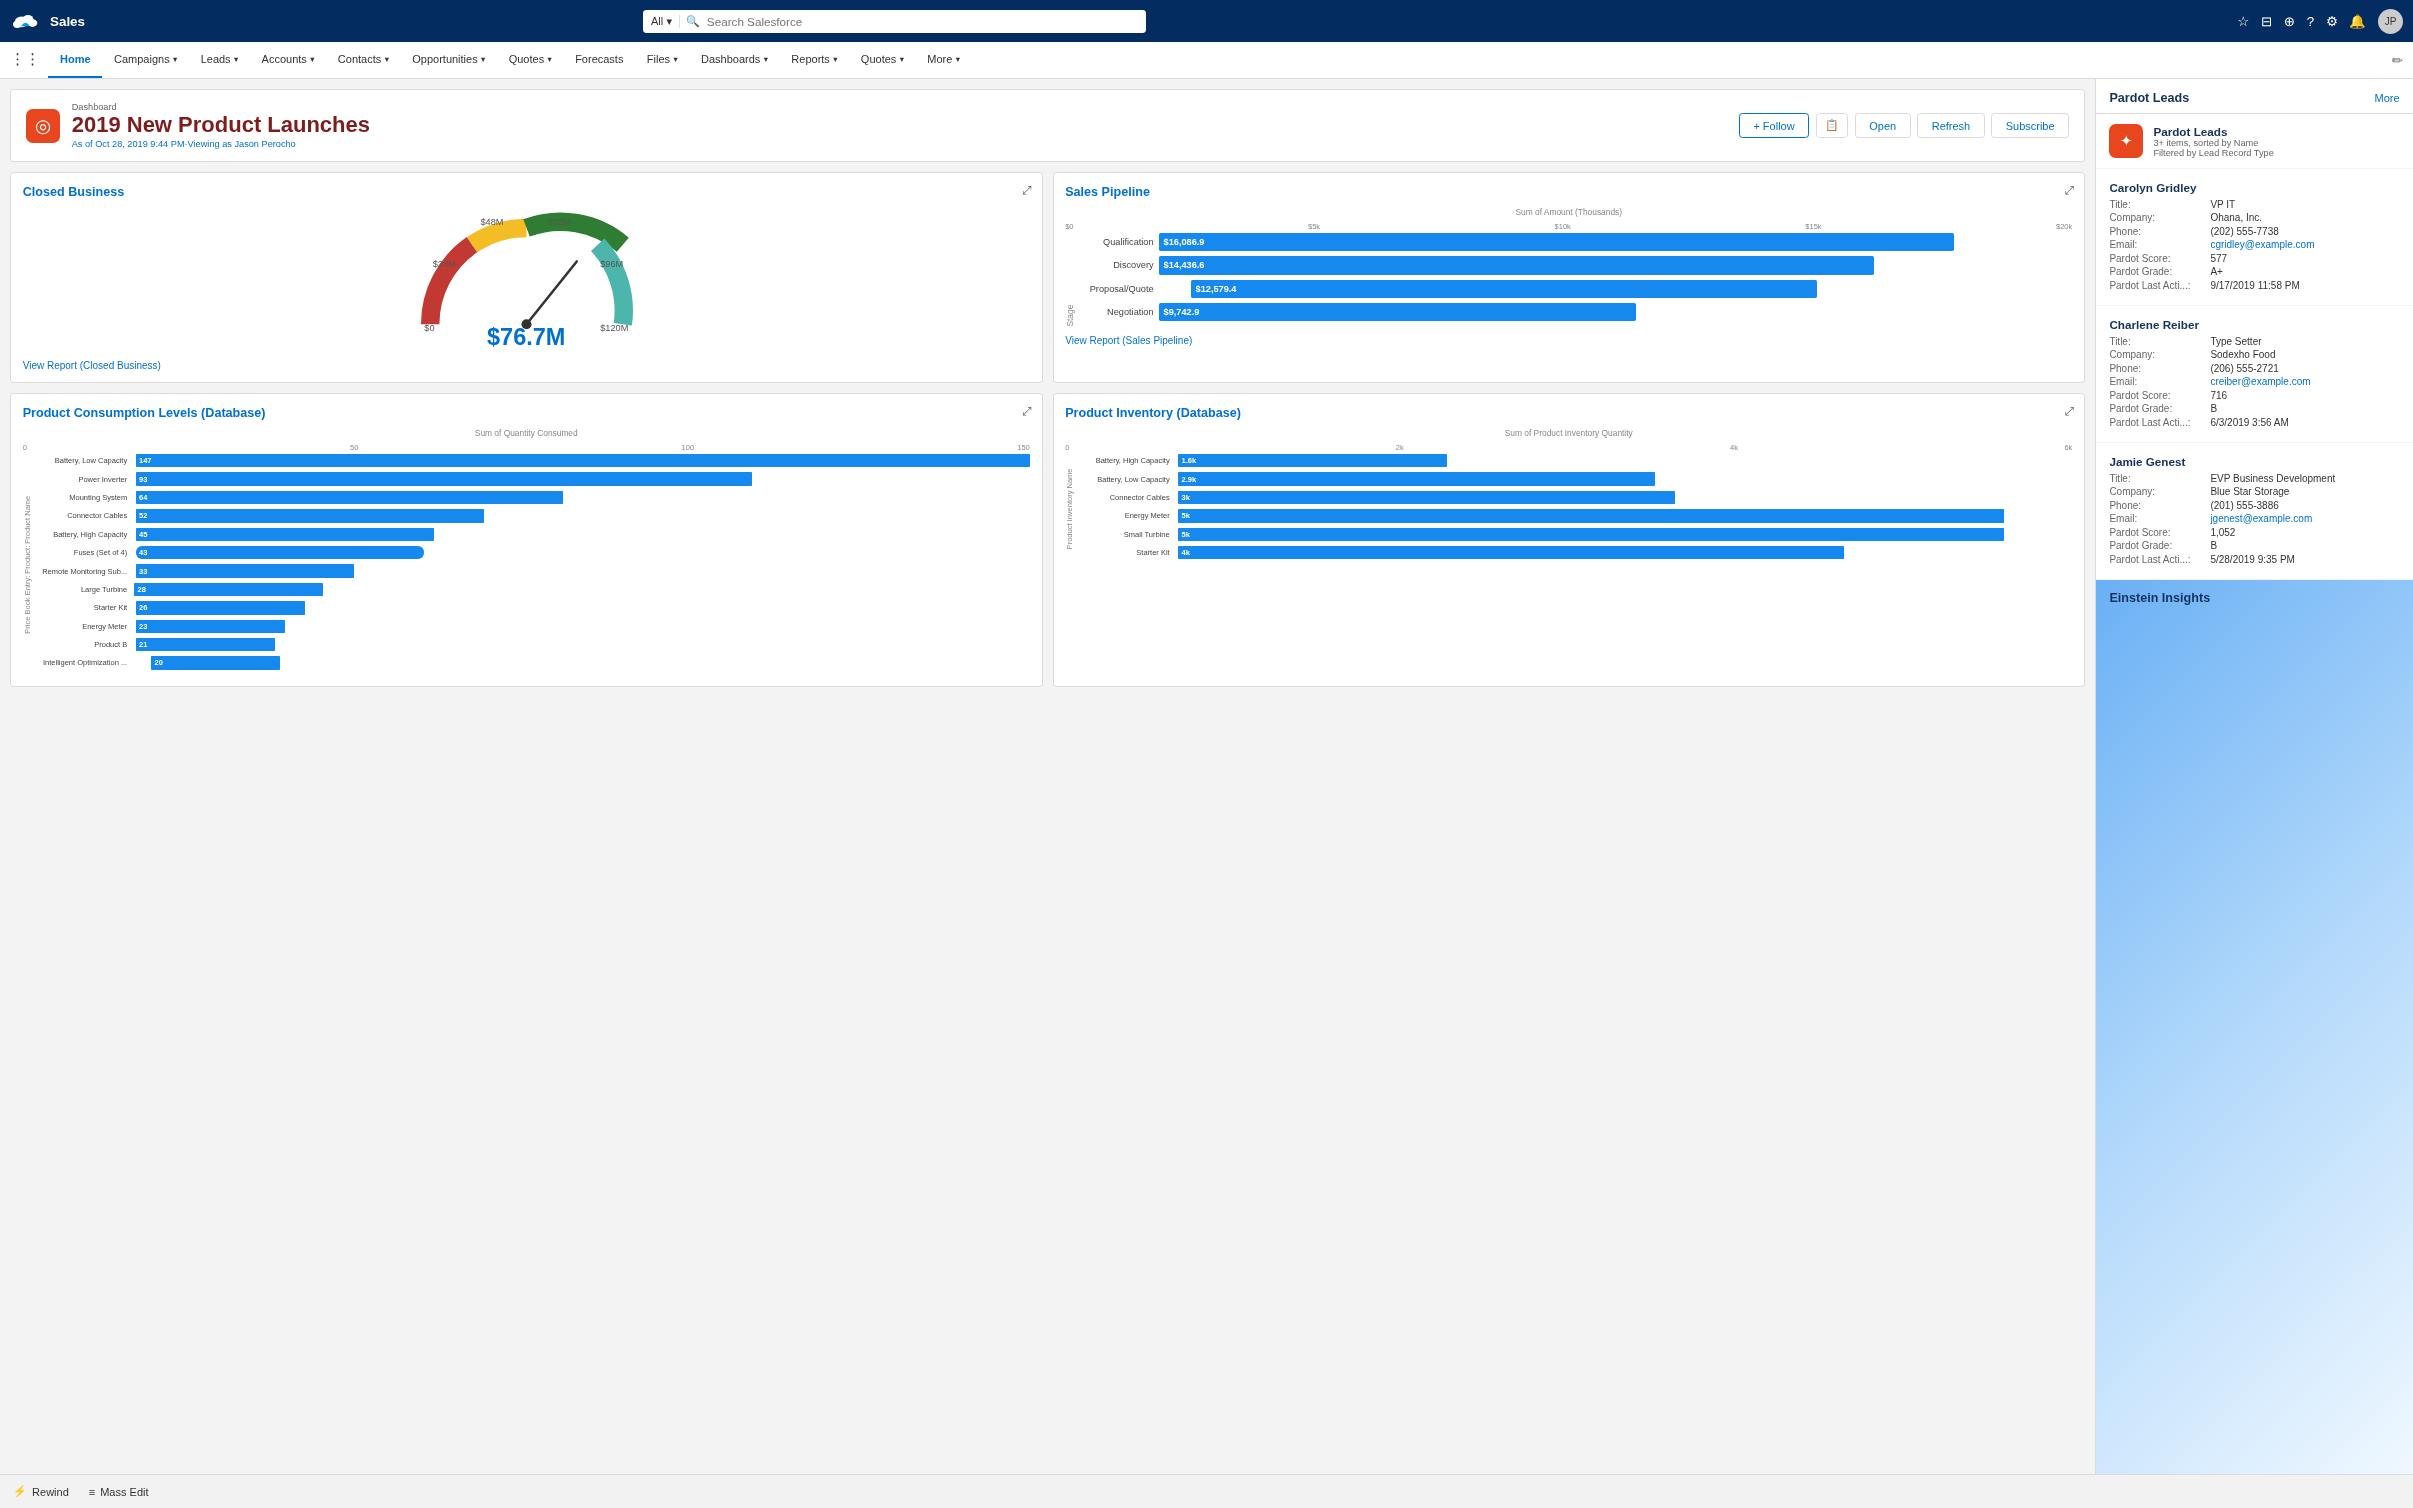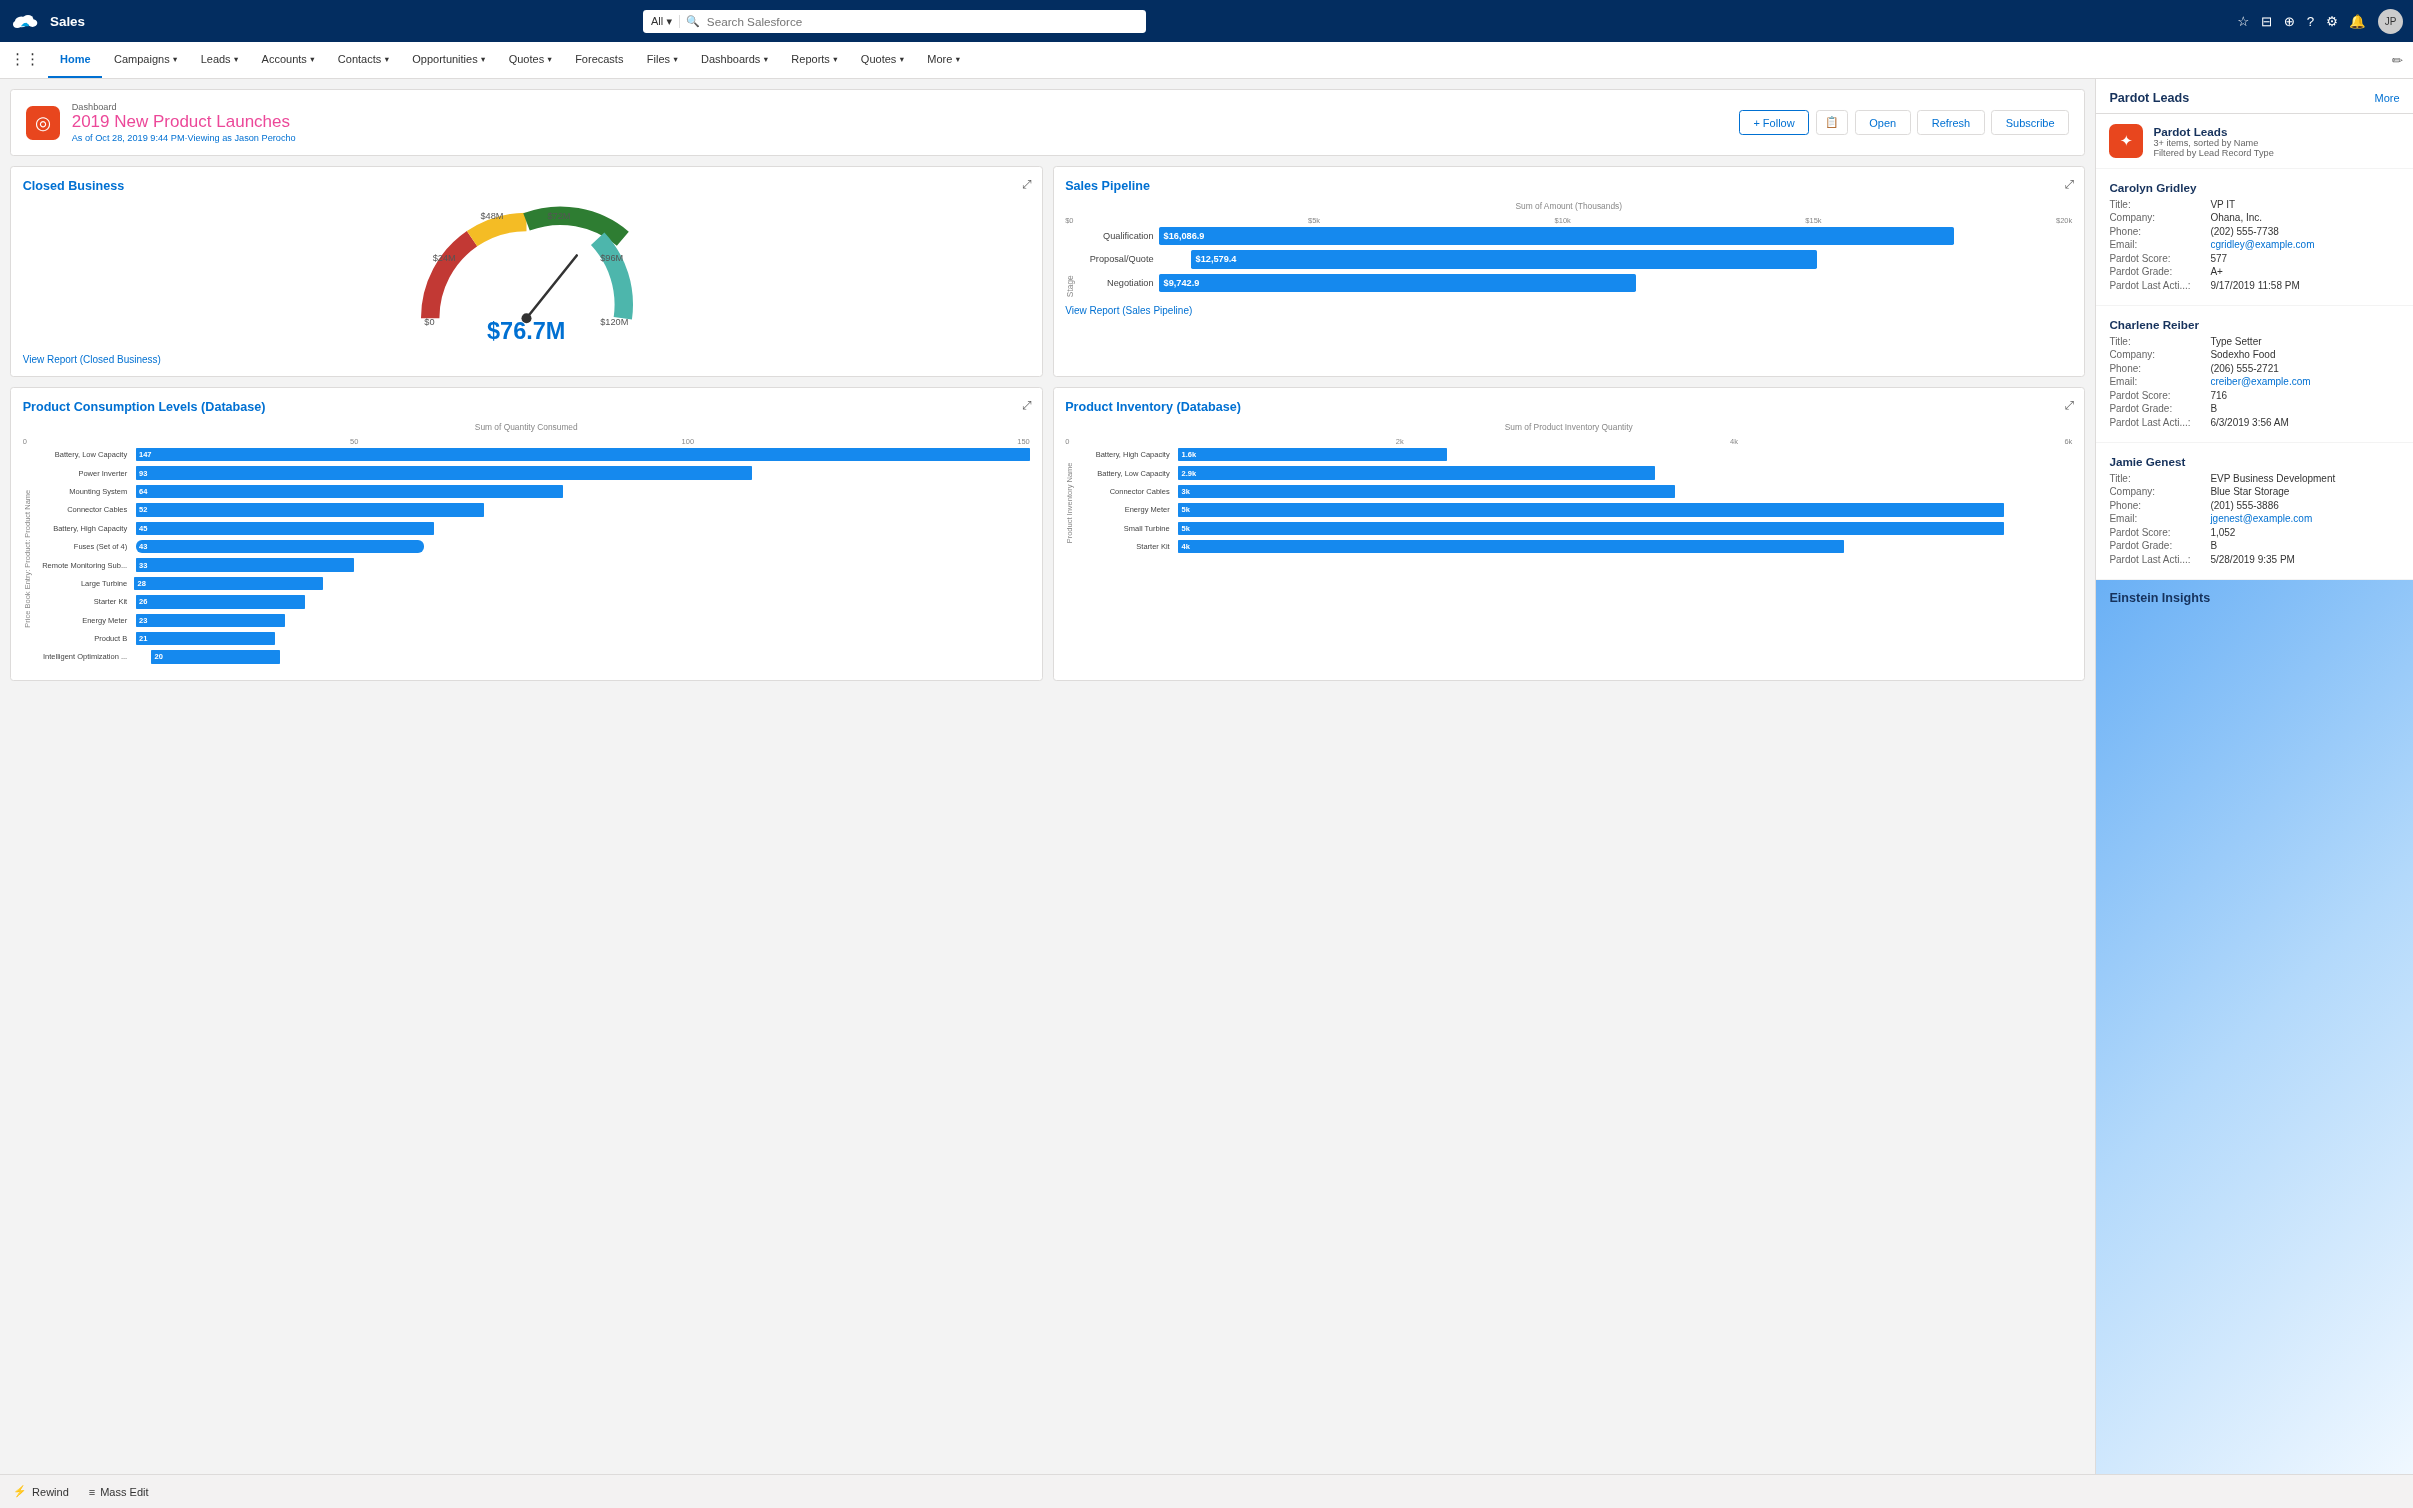--- a/index.html
+++ b/index.html
@@ -84,21 +84,21 @@
       align-items: center;
       justify-content: space-between;
     }
     .dashboard-meta { display: flex; align-items: center; gap: 11.7px; }
     .dashboard-icon {
       width: 34px; height: 34px; background: #e8461e; border-radius: 6.7px;
       display: flex; align-items: center; justify-content: center; color: white; font-size: 17px;
     }
     .dashboard-title-area {}
     .dashboard-label { font-size: 9.2px; color: #666; }
-    .dashboard-title { font-size: 17px; font-weight: 400; color: #ec4899; }
+    .dashboard-title { font-size: 22px; font-weight: 700; color: #7f1d1d; }
     .dashboard-subtitle { font-size: 9.2px; color: #0070d2; margin-top: 1.7px; }
     .dashboard-actions { display: flex; gap: 6.7px; }
     .btn {
       padding: 5px 13.4px; border-radius: 3.4px; font-size: 11px; cursor: pointer;
       border: 0.8px solid #dddbda; background: white; color: #0070d2;
       display: flex; align-items: center; gap: 5px;
     }
     .btn-primary { background: white; color: #0070d2; border-color: #0070d2; }
     .btn-icon { background: white; border-color: #dddbda; color: #666; padding: 5px 8.4px; }
 
@@ -348,20 +348,26 @@
         <div style="display:flex;">
           <div class="stage-label-vert">Stage</div>
           <div style="flex:1;">
             <div class="hbar-row">
               <div class="hbar-label">Qualification</div>
               <div class="hbar-bar" style="width:80%;">
                 <span class="hbar-value">$16,086.9</span>
               </div>
             </div>
             <div class="hbar-row">
+              <div class="hbar-label">Discovery</div>
+              <div class="hbar-bar" style="width:72%;">
+                <span class="hbar-value">$14,436.6</span>
+              </div>
+            </div>
+            <div class="hbar-row">
               <div class="hbar-label">Proposal/Quote</div>
               <div class="hbar-bar" style="width:63%;margin-left:32px;">
                 <span class="hbar-value">$12,579.4</span>
               </div>
             </div>
             <div class="hbar-row">
               <div class="hbar-label">Negotiation</div>
               <div class="hbar-bar" style="width:48%;">
                 <span class="hbar-value">$9,742.9</span>
               </div>

